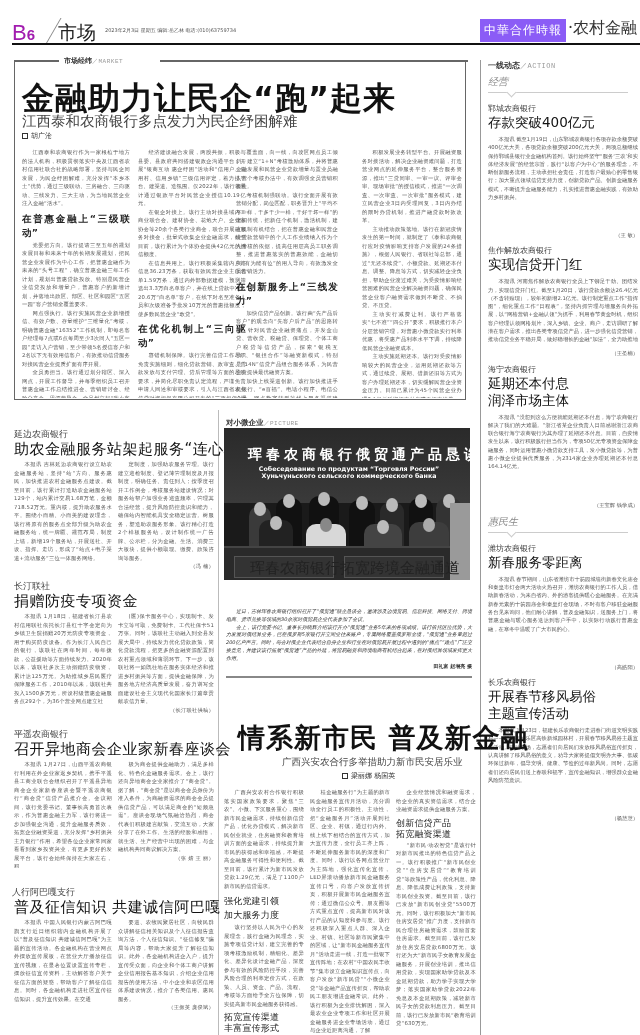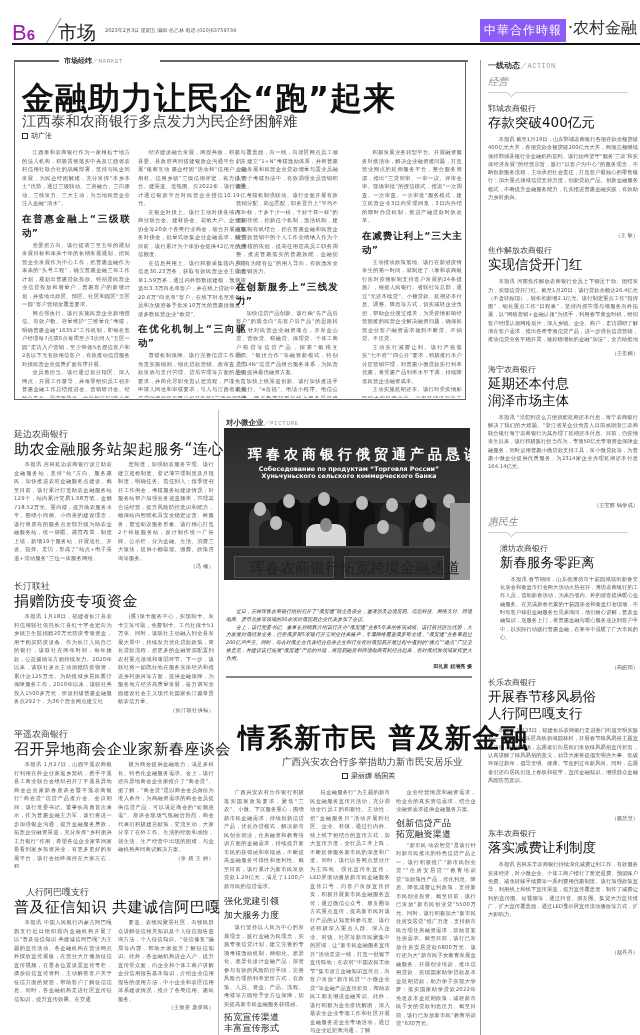--- a/index.html
+++ b/index.html
@@ -116,21 +116,20 @@
 </div>
 <div class="col" style="left:236px;top:148px;width:102px;height:250px;">
   <p>覆盖面，向一线，向攻区网点员工倾斜，建立“1+N”考核激励体系，并将普惠金融发展和民营企业贷款增量与置业员融人营个考核办法中，有效调强全员营销积极性。</p>
   <p>考核机制强联动。该行全面开展有效营销分配，岗位匹配，职务晋升上“平均不平一样，干多干少一样，干好干坏一样”的老旧传统，把新任个机制，激活机制，建立机制有机结合，把在普惠金融和民营企业贷款营销中的个人工作业绩纳入作为个人考核的依据，提高任用层高员工职务调整，推进普惠落实的普惠效能，金融切实“有为能有位”的用人导向，有效激发全员营销活力。</p>
   <span class="sub">在创新服务上“三线发力”</span>
   <p>加快信贷产品创新。该行由“先产品后客户”的观念向“先客户后产品”的思路转变，针对民营企业融资痛点，开发金山贷、营收贷、税融贷、保理贷、个体工商户税贷等信贷产品，探索“银税互动”、“银担合作”等融资新模式，特别是“14N”信贷产品组合服务体系，为民营企业提供最优融资方案。</p>
   <p>加快上线渠道创新。该行加快推进手机银行、“e百福”、电话小程序、电信公众号、网点数字转型等线上服务渠道建设，客户经理电子名片等线上渠道发展，推出“一部手机办贷”线上申贷服务，加大对“小微易贷”“个税e贷”“财园e贷”“创业担保e贷”等线上信贷产品推广。</p>
 </div>
 <div class="col" style="left:362px;top:148px;width:100px;height:250px;">
   <p>积极发展业务转型平台、开展融资服务对接活动，解决企业融资难问题，打造营业网点的延伸服务平台，整合服务资源，推出“三贷同审、一审一议、评审会审、现场审批”的授信模式，推进“一次调查、一次审查、一次审批”服务模式，建立民营企业3日内受理回复，3日内办结的限时办贷机制，推进产融贷款时效改革。</p>
-  <span class="sub">在减费让利上“三大主动”</span>
   <p>主动推动政策落地。该行在新冠疫情发生的第一时间，就制定了《泰和农商银行应对疫情影响支持客户发展的24条措施》，根据人民银行、省联社等总部，通过“无还本续贷”、小额贷款、延期还本付息、调整、降息等方式，切实减轻企业负担，帮助企业渡过难关，为受疫情影响经营困难的民营企业解决融资问题，确保民营企业客户融资需求做到不断贷、不抽贷、不压贷。</p>
   <p>主动实行减费让利。该行严格落实“七不准”“四公开”要求，积极推行本户分层营销管理，对普惠小微贷款实行利率优惠，将受惠产品利率水平下调，持续降低民营企业融资成本。</p>
   <p>主动实施延期还本。该行对受疫情影响较大的民营企业，运用延期还款等方式，通过续贷、展期、借新还旧等方式为客户办理延期还本，切实缓解民营企业资金压力。目前已累计为45个民营企业办理3.1亿元延期还本付息或无还本续贷。</p>
 </div>
 
 <div class="abs rail-div"></div>
 <div class="abs rail" style="top:60px;">
   <div class="kicker" style="font-size:8px;"><b>一线动态</b><span class="en" style="font-size:7px;">／ACTION</span></div>
   <div class="stamp" style="margin-top:4px;">经营</div>
 
@@ -153,44 +152,36 @@
   <div>
     <div class="org">海宁农商银行</div>
     <div class="hd" style="white-space:pre-line;">延期还本付息
 润泽市场主体</div>
     <div class="txt" style="height:84px;overflow:hidden;">
         <p>本报讯  “没想到这么方便就能延期还本付息，海宁农商银行解决了我们的大难题。”浙江省某企业负责人日前感谢浙江农商联合银行海宁农商银行为其办理了延期还本付息。目前，自疫情发生以来，该行积极践行担当作为，专项50亿元专项资金保障金融服务，同时运用普惠小微贷款支持工具，发小微贷款等，为普惠小微企业提供优质服务，为2314家企业办理延期还本付息164.14亿元。</p>
       </div>
     <div class="txt sign">（王宝辉  钱学成）</div>
   </div>
   <div class="stamp" style="margin-top:6px;">惠民生</div>
-  <div style="margin-top:10px;margin-left:12px;">
+  <div style="margin-top:10px;">
     <div class="org">潍坊农商银行</div>
     <div class="hd">新春服务零距离</div>
     <div class="txt" style="height:84px;overflow:hidden;">
         <p>本报讯  春节期间，山东省潍坊市十笏园城墙街新春文化庙会和秦皇市灯会两大活动火热召开，潍坊农商银行的工作人员，借助新春活动，为来自省内、外的游客提供暖心金融服务。在充满新春元素的十笏园庙会和秦皇灯会现场，不时有客户移驻金融服务台见来询问，他们耐心讲解，普及金融知识，送服务上门，将普惠金融与暖心服务送达到客户手中，以实际行动践行普惠金融，在寒冬中温暖了广大市民的心。</p>
       </div>
     <div class="txt sign">（高皓阳）</div>
   </div>
   <div>
     <div class="org">长乐农商银行</div>
     <div class="hd" style="white-space:pre-line;">开展春节移风易俗
-人行阿巴嘎支行</div>
+主题宣传活动</div>
     <div class="txt" style="height:84px;overflow:hidden;">
         <p>本报讯  1月23日，福建长乐农商银行走进春门街道文明实践村——福州市长乐区高铁新城园林村，开展春节移风易俗主题宣传活动。活动现场，志愿者们向居民们发放移风易俗宣传折页，认真讲解了移风易俗的意义，劝导大家将提倡文明办大事、低碳环保过新年，倡导文明、健康、节俭的过年新风尚。同时，志愿者们还向居民们送上春联和福字，宣传金融知识，增强群众金融风险防范意识。</p>
       </div>
     <div class="txt sign">（杨慧慧）</div>
-  </div>
-  <div>
-    <div class="org">东丰农商银行</div>
-    <div class="hd">落实减费让利制度</div>
-    <div class="txt" style="height:84px;overflow:hidden;">
-        <p>本报讯  吉林东丰农商银行持续深化减费让利工作，有效服务实体经济，对小微企业、个体工商户推行了暂定退费、预留账户免费、减免转账手续费等一系列费用优惠制度。该行加强政策宣导，利用线上和线下宣传渠道，提升宣传覆盖度，制作了减费让利的宣传图、短视频等，通过抖音、朋友圈、集贸大力宣传推广，扩大宣传覆盖面，通过LED显示屏宣传流动播放等方式，扩大影响力。</p>
-      </div>
-    <div class="txt sign">（赵丹丹）</div>
   </div>
 </div>
 
 <div class="abs vdiv" style="left:218px;top:410px;height:625px;"></div>
 
 <div class="abs org-lbl" style="left:14px;top:428px;">延边农商银行</div>
 <div class="abs story-hd" style="left:14px;top:440px;">助农金融服务站架起服务“连心桥”</div>
 <div class="col" style="left:14px;top:460px;width:98px;height:110px;">
     <p>本报讯  吉林延边农商银行设立助农金融服务站，坚持“站”方向、服务惠民，加快推进农村金融服务点建设。截至目前，该行累计打造助农金融服务站129个，站内累计交易1.68万笔，金额718.52万元。重内核，提升助农服务水平。围绕小而精、小而美的建设理念，该行将原有的服务点全部升级为助农金融服务站，统一牌匾、规范布局，制度上墙，新增19个服务站，开展送社、开设、指挥、走访，形成了“站点+电子渠道+流动服务”三位一体服务网络。</p>
   </div>
@@ -212,21 +203,21 @@
 <div class="abs org-lbl" style="left:14px;top:728px;">平遥农商银行</div>
 <div class="abs story-hd" style="left:14px;top:740px;">召开异地商会企业家新春座谈会</div>
 <div class="col" style="left:14px;top:760px;width:98px;height:108px;">
     <p>本报讯  1月27日，山西平遥农商银行利用在外企业家返乡契机，携手平遥县工商业联合会组织召开了平遥县异地商会企业家新春座谈会暨平遥农商银行“商会贷”信贷产品推介会。会议期间，该行党委书记、董事长高勇首次表示，作为普惠金融主力军，该行将进一步加强银企沟通，提升金融服务质效，拓宽企业融资渠道，充分发挥“乡村振兴主力银行”作用，希望各位企业家常回家看看到家乡投资兴业，有更多更好的发展平台，该行会始终保持在大家左右，积</p>
   </div>
 <div class="col" style="left:118px;top:760px;width:96px;height:108px;">
     <p>极为商会提供金融助力，满足多样化、特色化金融服务需求。会上，该行还向异地商会企业家推介了“商会贷”。据了解，“商会贷”是以商会会员身份为准入条件，为商融资需求的商会会员提供信贷产品，可以满足商会的“短频急需”。座谈会现场气氛融洽热烈，商会代表们积极建言献策，交流互动，大家分享了在外工作、生活的经验和感悟，就生活、生产经营中出现的困难，与金融机构共同商议解决方案。</p>
     <p class="sign">（张  婧  王  丽）</p>
   </div>
 
-<div class="abs org-lbl" style="left:26px;top:886px;">人行阿巴嘎支行</div>
+<div class="abs org-lbl" style="left:12px;top:886px;">人行阿巴嘎支行</div>
 <div class="abs story-hd" style="left:14px;top:898px;">普及征信知识  共建诚信阿巴嘎</div>
 <div class="col" style="left:14px;top:918px;width:98px;height:108px;">
     <p>本报讯  中国人民银行内蒙古阿巴嘎旗支行近日组织辖内金融机构开展了以“普及征信知识 共建诚信阿巴嘎”为主题的宣传活动。各金融机构在营业网点外摆放宣传展板，在营业大厅播放征信宣传视频，在显著位置设置宣传专栏，摆放征信宣传资料，主动解答客户关于征信方面的疑惑，帮助客户了解征信信息。同时，各金融机构走进社区宣传征信知识，提升宣传效果。在交通</p>
   </div>
 <div class="col" style="left:118px;top:918px;width:96px;height:108px;">
     <p>要道、农牧民聚居社区，向牧民群众讲解征信相关知识及个人征信报告查询方法，个人征信知识、“征信修复”骗局等内容，帮助大家提升了解征信知识。此外，各金融机构进企入户，提升宣传受众面，向企业和个体工商户讲解企业信用报告基本知识，介绍企业信用报告的使用方法，中小企业和农区信用体系建设情况，推介了各类信用、惠民服务。</p>
     <p class="sign">（王振英  庞俊斌）</p>
   </div>
 
 <div class="abs kicker" style="left:226px;top:418px;font-size:7.5px;"><b>对小微企业</b><span class="en">／PICTURE</span></div>

